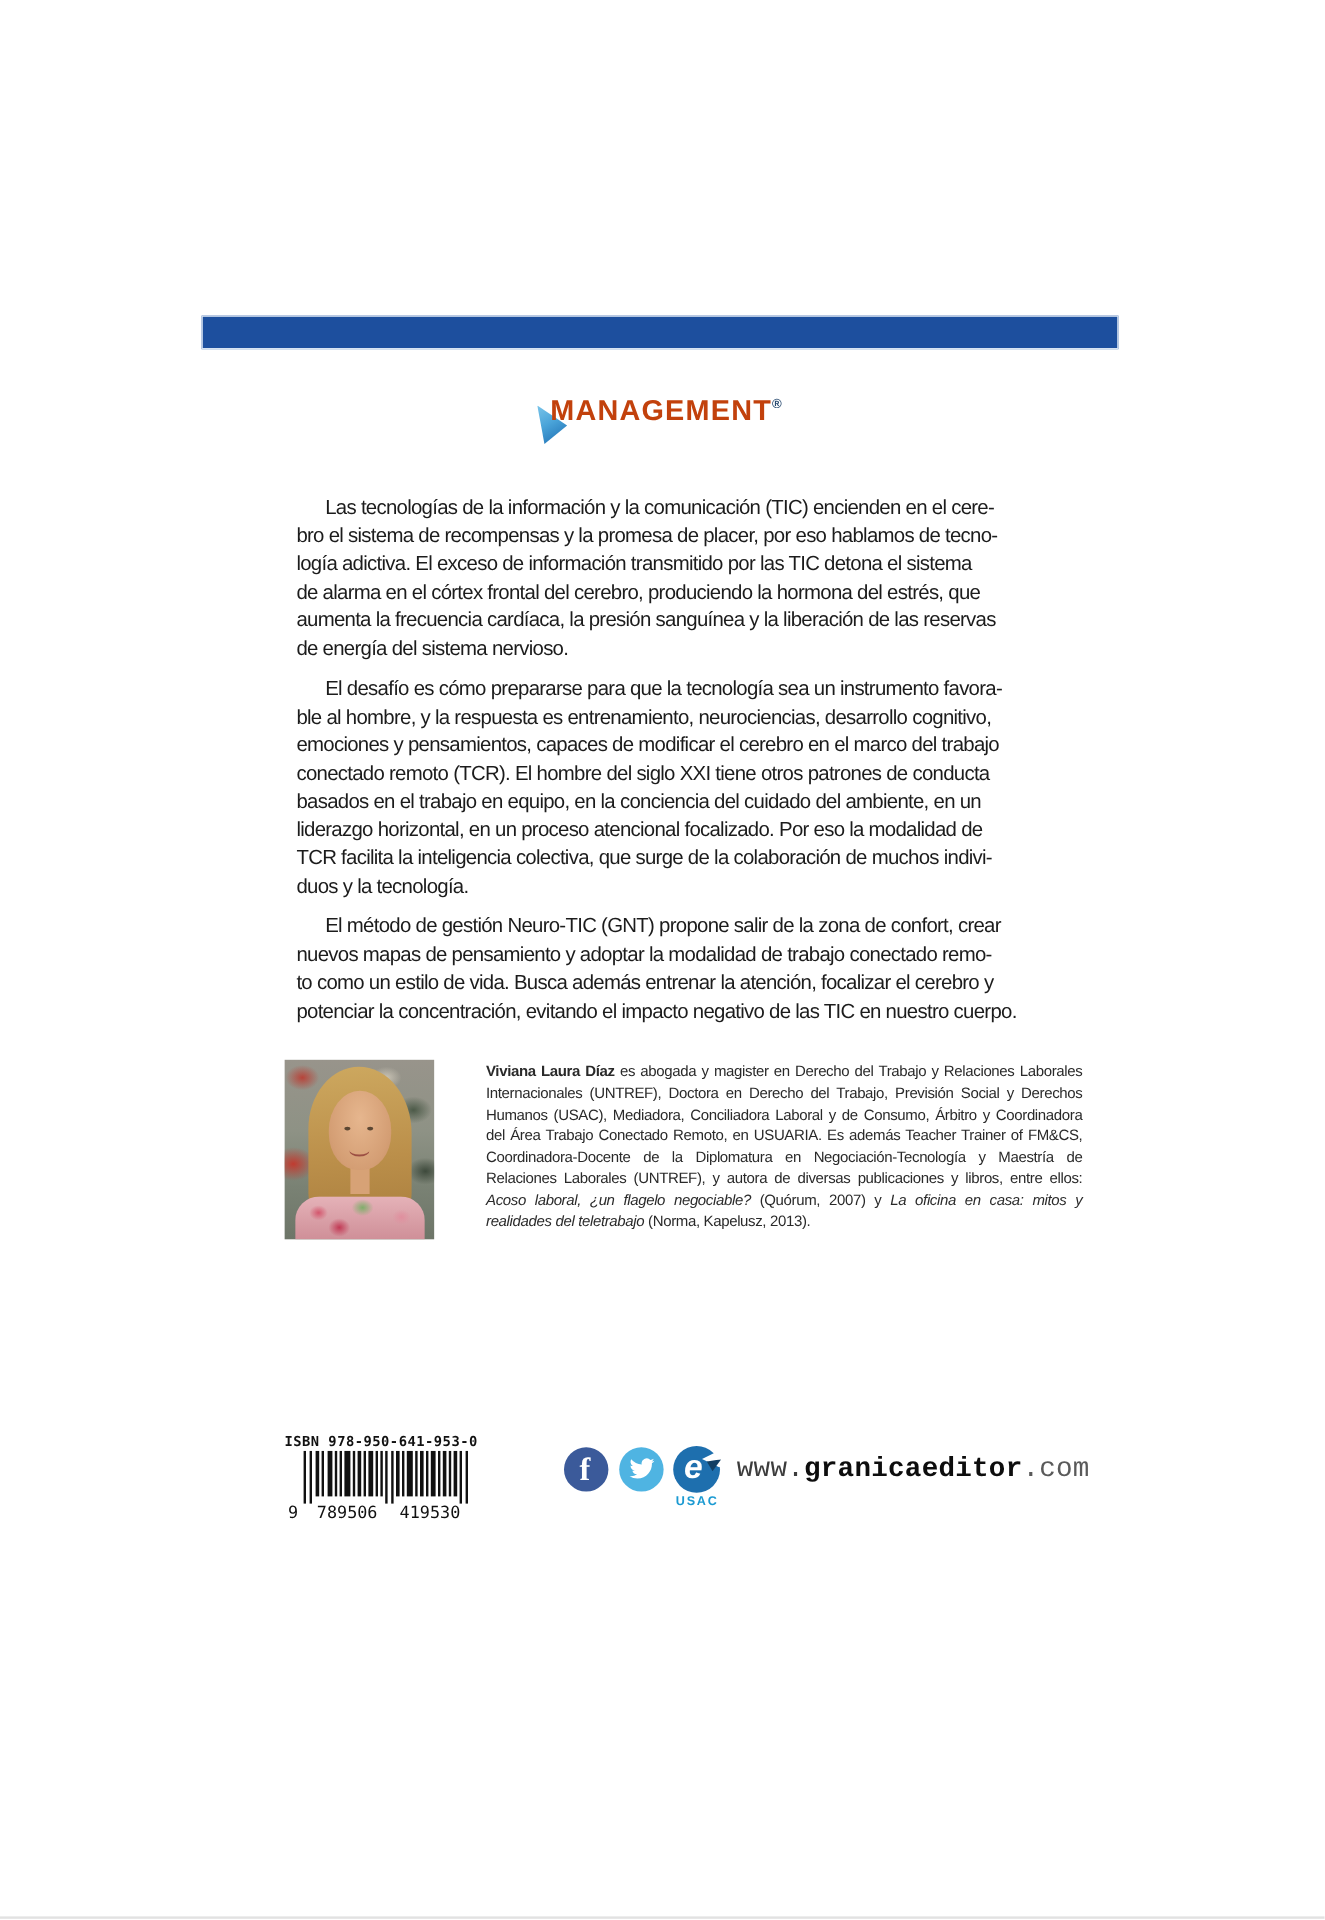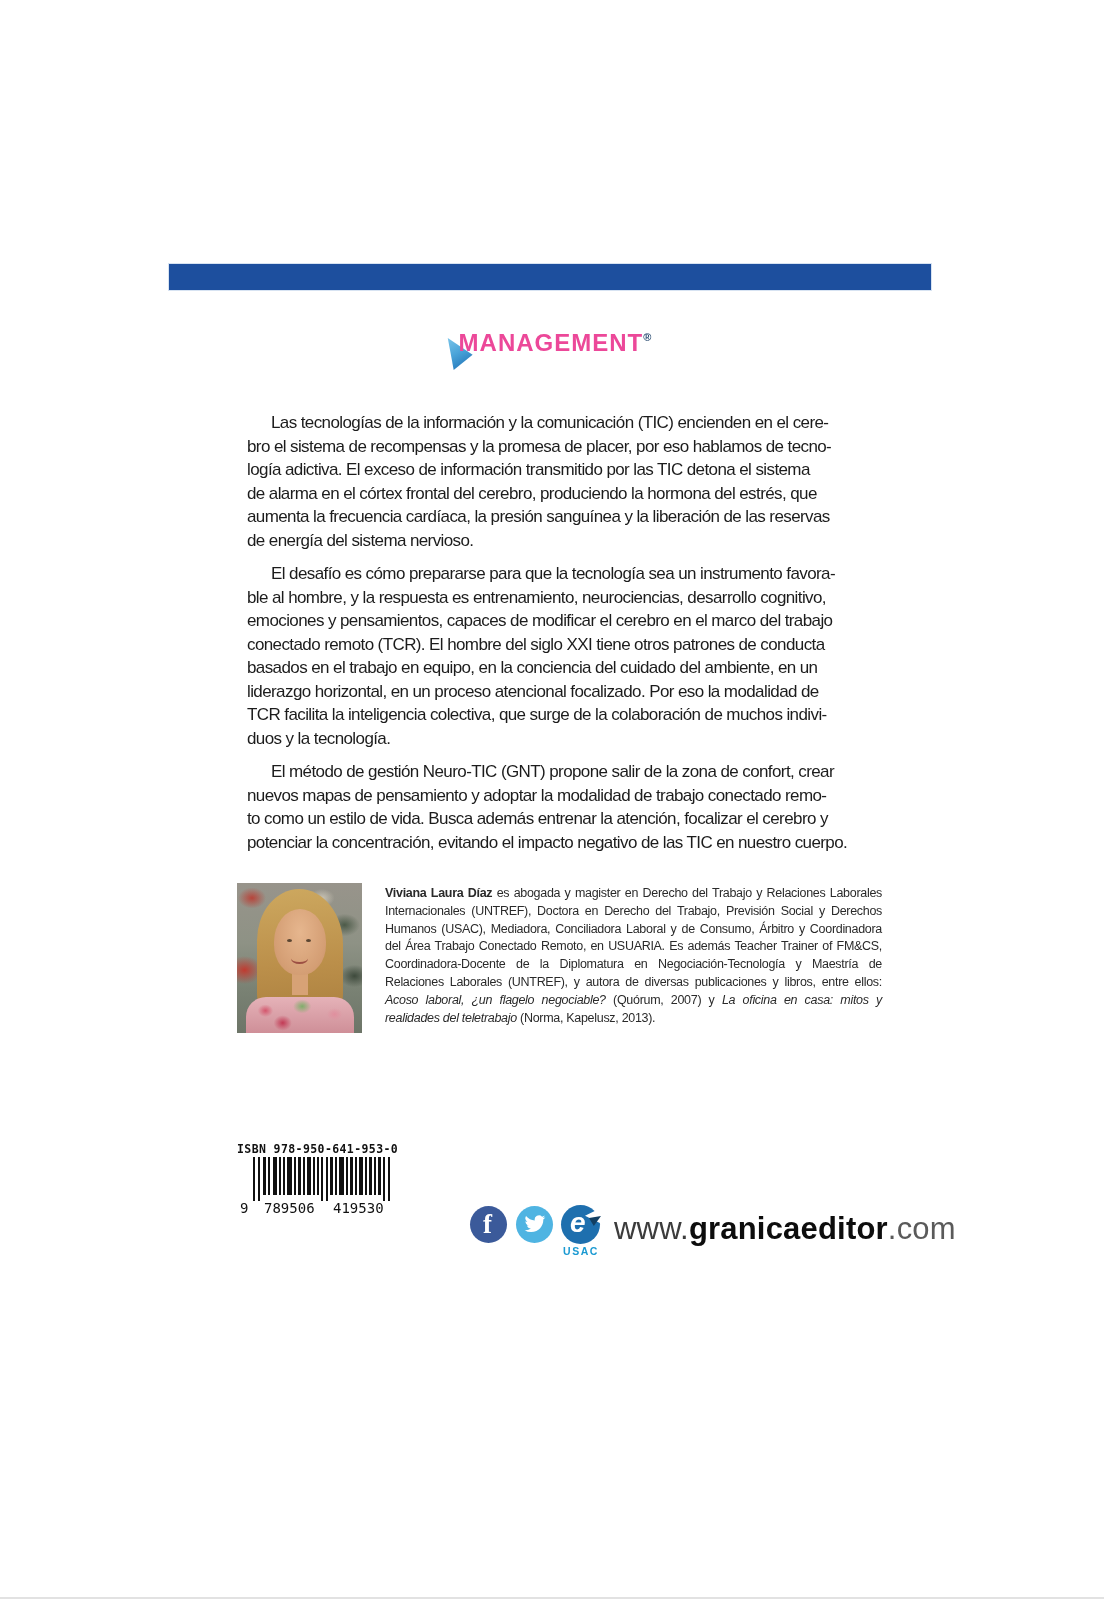--- a/index.html
+++ b/index.html
@@ -10,21 +10,21 @@
   .top-bar{position:absolute;left:168px;top:263px;width:762px;height:26px;
            background:#1d4f9e;border:1px solid #d7e3f2;}
 
   
   .logo-wrap{position:absolute;left:0;right:0;top:329px;text-align:center;}
   .logo-inner{position:relative;display:inline-block;padding-left:6px;}
   .logo-triangle{position:absolute;left:-7px;top:9px;width:27px;height:32px;z-index:0;
                  background:linear-gradient(150deg,#7cc6ea 0%,#4aa4d9 45%,#1a6ab0 100%);
                  clip-path:polygon(8% 0, 100% 52%, 30% 100%);}
   .logo-text{position:relative;z-index:1;font-size:24px;font-weight:700;letter-spacing:1px;
-             color:#ec4899;}
+             color:#c2410c;}
   .logo-reg{position:relative;z-index:1;font-size:11px;font-weight:700;color:#27496f;
             vertical-align:10px;}
 
   
   .synopsis{position:absolute;left:237px;top:401px;width:745px;
             font-size:17px;line-height:23.5px;letter-spacing:-0.6px;color:#1c1c1c;}
   .para{white-space:pre-line;text-indent:24px;margin:10px;}
 
   
   .photo{position:absolute;left:237px;top:883px;width:125px;height:150px;overflow:hidden;}
@@ -49,26 +49,26 @@
             radial-gradient(13px 11px at 34% 72%, #c23a55 0%, rgba(194,58,85,0) 70%),
             linear-gradient(180deg,#e5b2b8 0%,#cf8f98 100%);}
   .face{position:absolute;left:37px;top:26px;width:52px;height:66px;
         border-radius:50% 50% 46% 46%;
         background:radial-gradient(ellipse at 50% 35%, #e6b68e 0%, #d49e74 70%, #c68f63 100%);}
   .eye{position:absolute;width:5px;height:3px;border-radius:50%;background:#5b4632;top:56px;}
   .eye.l{left:50px;} .eye.r{left:69px;}
   .smile{position:absolute;left:54px;top:70px;width:17px;height:9px;
          border-bottom:2px solid #9c4f43;border-radius:50%;}
 
-  .bio{position:absolute;left:385px;top:885px;width:497px;
+  .bio{position:absolute;left:405px;top:885px;width:497px;
        font-size:12.5px;line-height:17.8px;letter-spacing:-0.3px;color:#2a2a2a;
        text-align:justify;}
 
   
-  .isbn-block{position:absolute;left:237px;top:1142px;width:170px;}
+  .isbn-block{position:absolute;left:237px;top:1194px;width:170px;}
   .isbn-label{font-family:"DejaVu Sans Mono",monospace;font-size:11.5px;font-weight:700;
               letter-spacing:0.4px;color:#111;white-space:nowrap;}
   .barcode-svg{display:block;margin-top:1px;}
   .barcode-svg text{font-family:"DejaVu Sans Mono",monospace;font-size:14px;fill:#111;}
 
   
   .social-icon{position:absolute;width:37px;height:37px;border-radius:50%;top:1206px;}
   .fb{left:470px;background:#3b5a9a;}
   .fb .f{position:absolute;left:13px;top:3px;color:#fff;font-size:27px;font-weight:700;
          font-family:"Liberation Serif",serif;}
@@ -76,22 +76,22 @@
   .tw svg{position:absolute;left:7px;top:9px;}
   .eb{left:561px;background:#1e6fae;width:39px;height:39px;top:1205px;}
   .eb .e{position:absolute;left:9px;top:2px;color:#fff;font-size:28px;font-weight:700;
          font-style:italic;}
   .eb .flip{position:absolute;right:-5px;top:1px;width:20px;height:17px;background:#ffffff;
             clip-path:polygon(0 58%, 100% 0, 74% 100%);}
   .eb .flip2{position:absolute;right:-1px;top:11px;width:12px;height:10px;background:#123f63;
              clip-path:polygon(0 20%, 100% 0, 40% 100%);}
   .book-caption{position:absolute;left:558px;top:1245px;width:46px;text-align:center;
                 font-size:10.5px;font-weight:700;letter-spacing:1.5px;color:#1b9ad2;}
-  .website{position:absolute;left:614px;top:1211px;font-size:31px;letter-spacing:0.2px;
-           white-space:nowrap;}
+  .website{position:absolute;left:614px;top:1211px;font-size:23px;letter-spacing:0.2px;
+           white-space:nowrap;font-family:Liberation Mono, monospace;}
   .website .pre{color:#3c3c3c;font-weight:400;}
   .website .dom{color:#0d0d0d;font-weight:700;}
   .website .suf{color:#5a5a5a;font-weight:400;}
 
   .bottom-rule{position:absolute;left:0;right:0;bottom:1px;height:2px;background:#e2e2e2;}
 </style>
 </head>
 <body>
 
 <div class="page">

